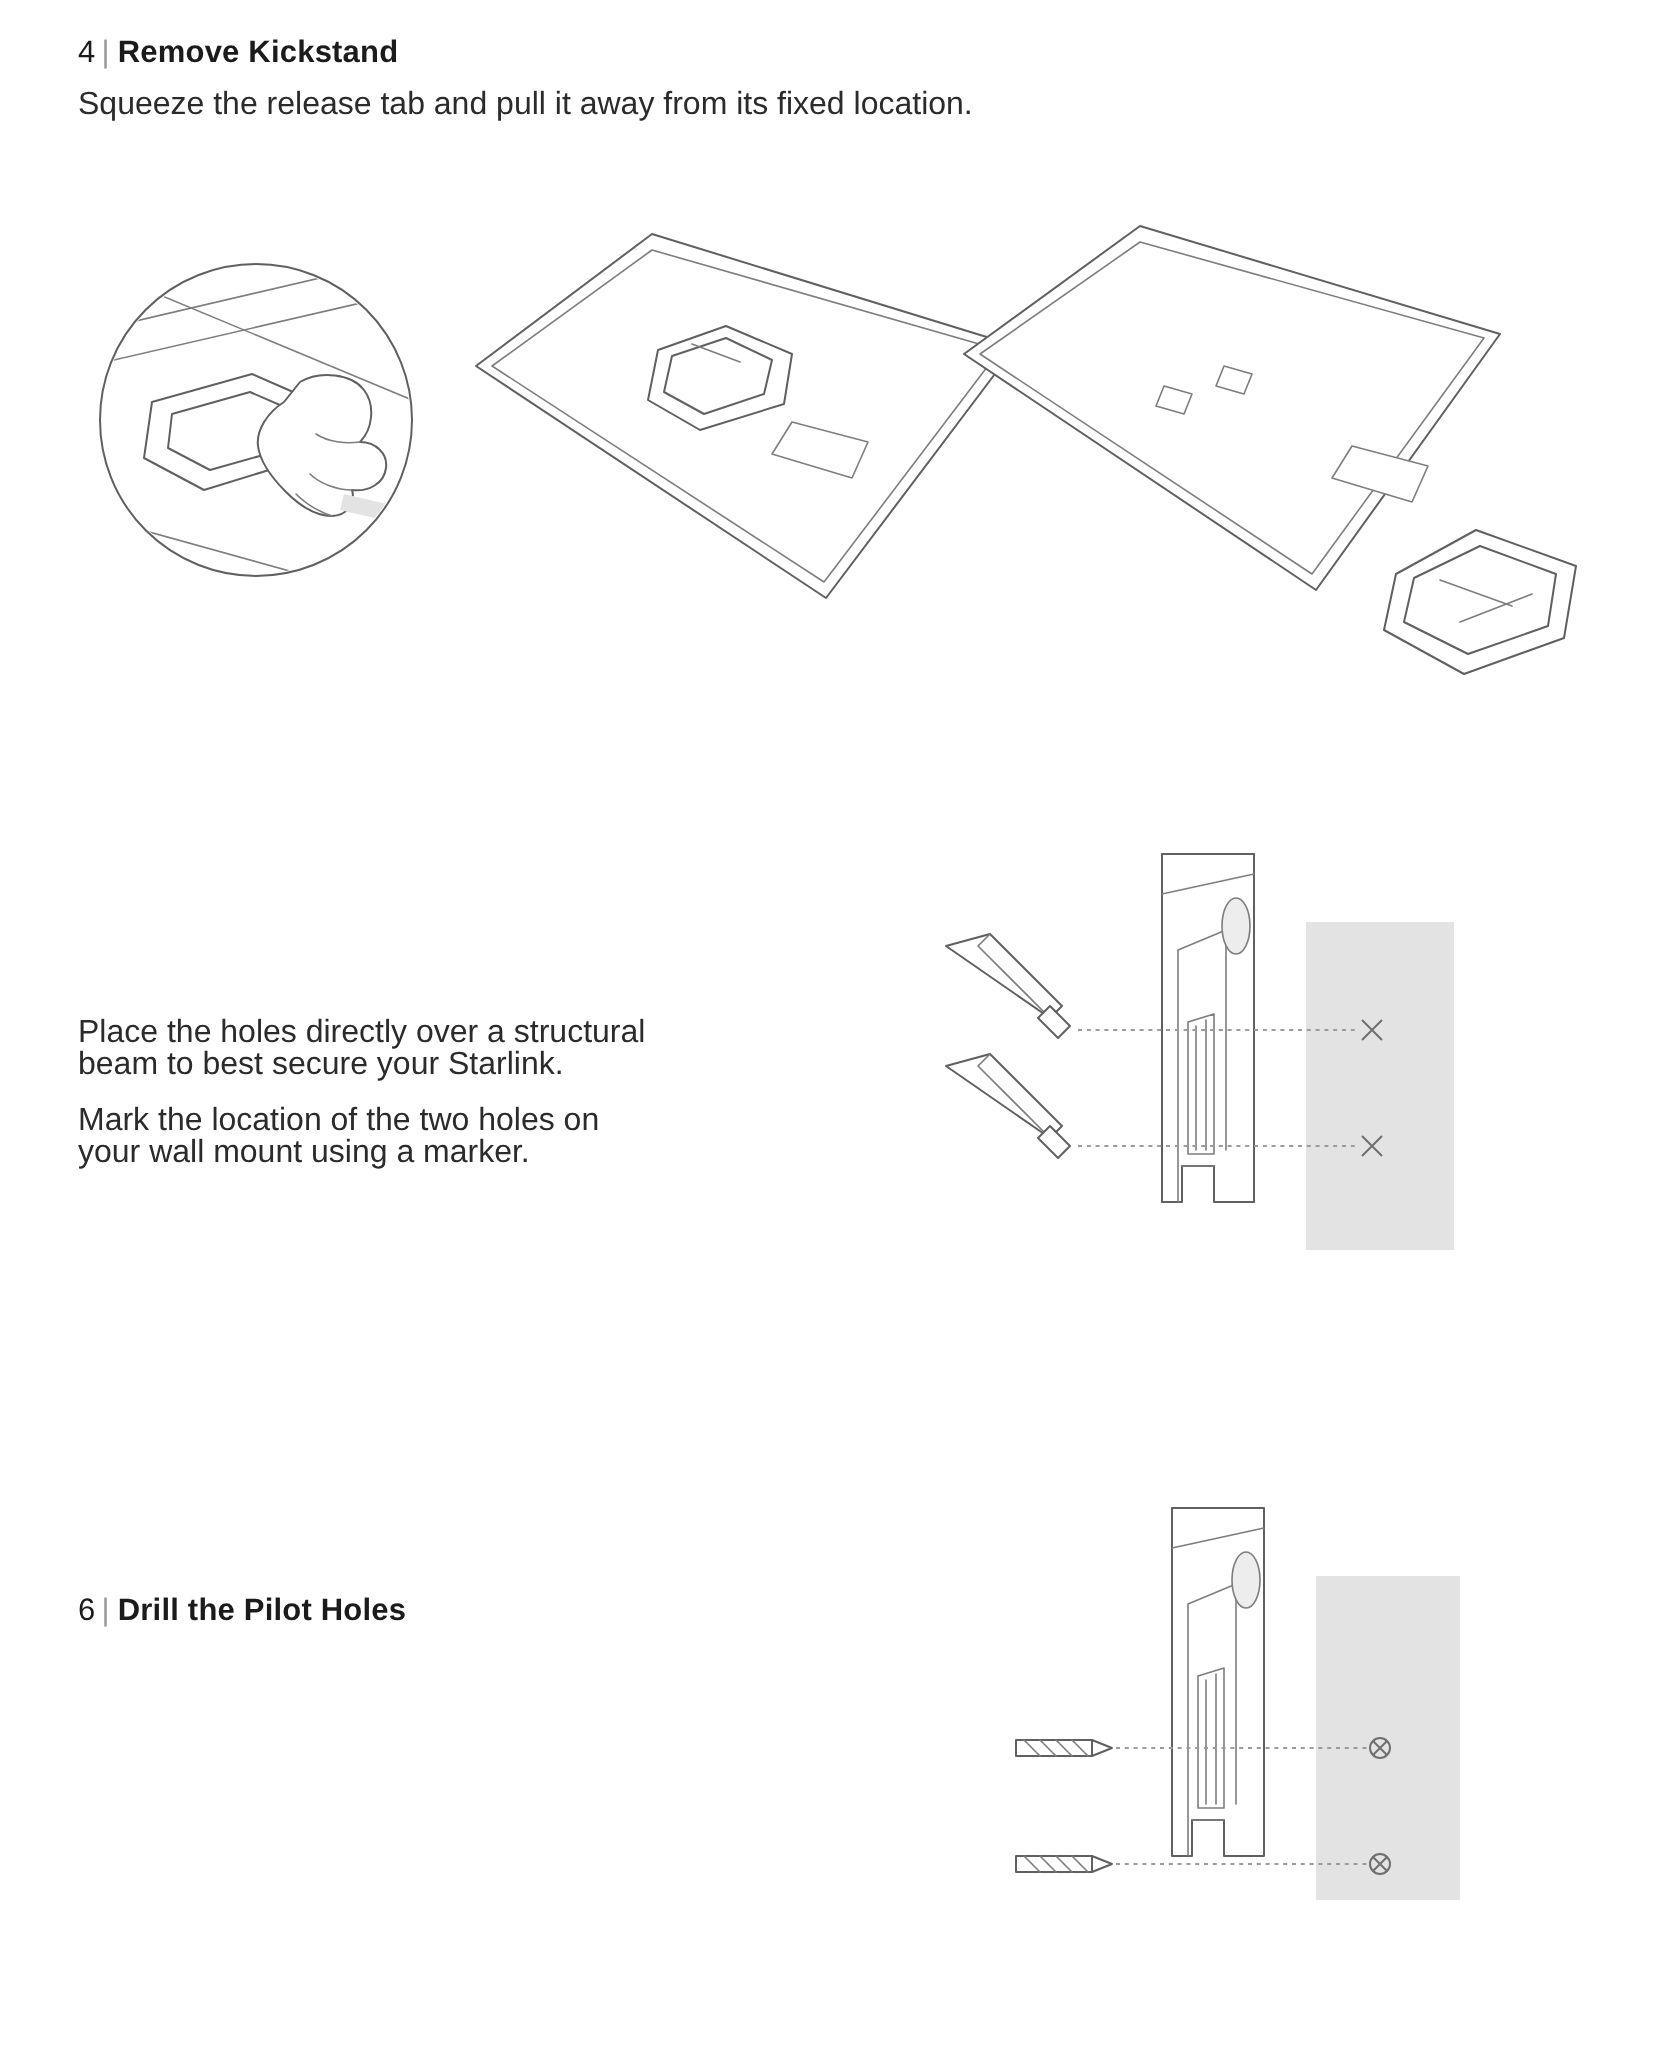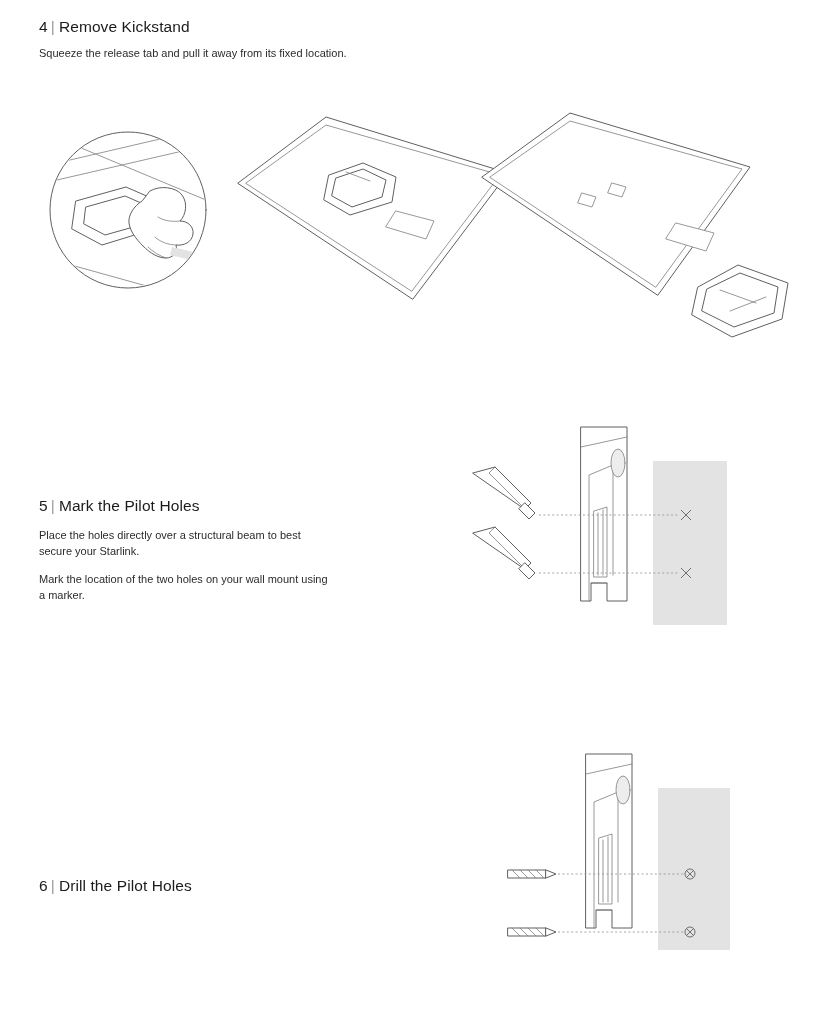--- a/index.html
+++ b/index.html
@@ -31,24 +31,24 @@
   }
   .step-title .num {
     font-weight: 400;
   }
   .step-title .sep {
     color: #9a9a9a;
     font-weight: 300;
     padding: 0 4px 0 3px;
   }
   .step-title .name {
-    font-weight: 400;
+    font-weight: 700;
   }
   .step-body {
-    font-size: 11px;
+    font-size: 16px;
     line-height: 16px;
     color: #2b2b2b;
     font-weight: 400;
   }
   .step-body + .step-body {
     margin-top: 13px;
   }
 
   
   #block-4 {
@@ -65,21 +65,21 @@
     left: 39px;
     top: 497px;
     width: 290px;
   }
   #block-5 .step-body { margin-top: 12px; }
 
   
   #block-6 {
     position: absolute;
     left: 39px;
-    top: 877px;
+    top: 797px;
     width: 320px;
   }
   #block-6 .step-body { margin-top: 12px; }
 
   
   .illus {
     position: absolute;
   }
   #illus-4 { left: 30px; top: 105px; width: 790px; height: 235px; }
   #illus-5 { left: 455px; top: 415px; width: 300px; height: 245px; }
@@ -157,23 +157,20 @@
 
         <path class="fill-w ln" d="M668 182 L708 160 L758 178 L752 214 L702 232 L662 210 Z"></path>
         <path class="fill-w ln" d="M677 184 L710 168 L748 182 L744 208 L704 222 L672 206 Z"></path>
         <path class="ln-thin" d="M690 185 L726 198"></path>
         <path class="ln-thin" d="M700 206 L736 192"></path>
       </g>
     </svg>
   </div>
 
   <div id="block-5">
-    <div class="step-title">
-      <span class="num">5</span><span class="sep">|</span><span class="name">Mark the Pilot Holes</span>
-    </div>
     <div class="step-body">Place the holes directly over a structural beam to best secure your Starlink.</div>
     <div class="step-body">Mark the location of the two holes on your wall mount using a marker.</div>
   </div>
 
   <div class="illus" id="illus-5">
     <svg width="300" height="245" viewBox="0 0 300 245">
 
       <rect x="198" y="46" width="74" height="164" class="fill-lg"></rect>
 
       <g>

